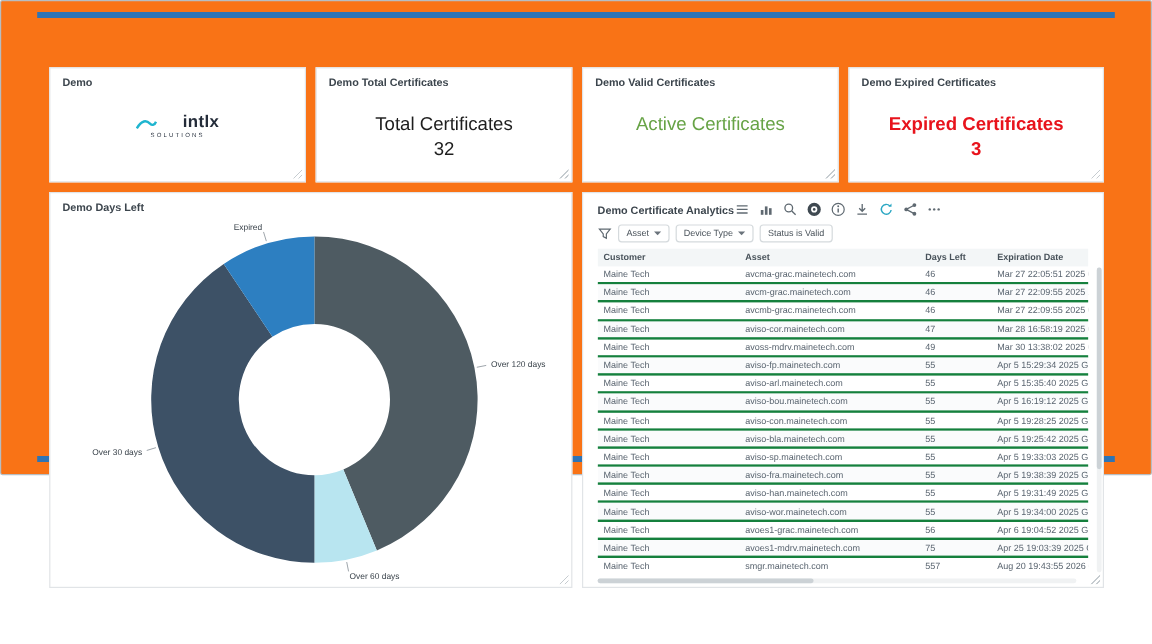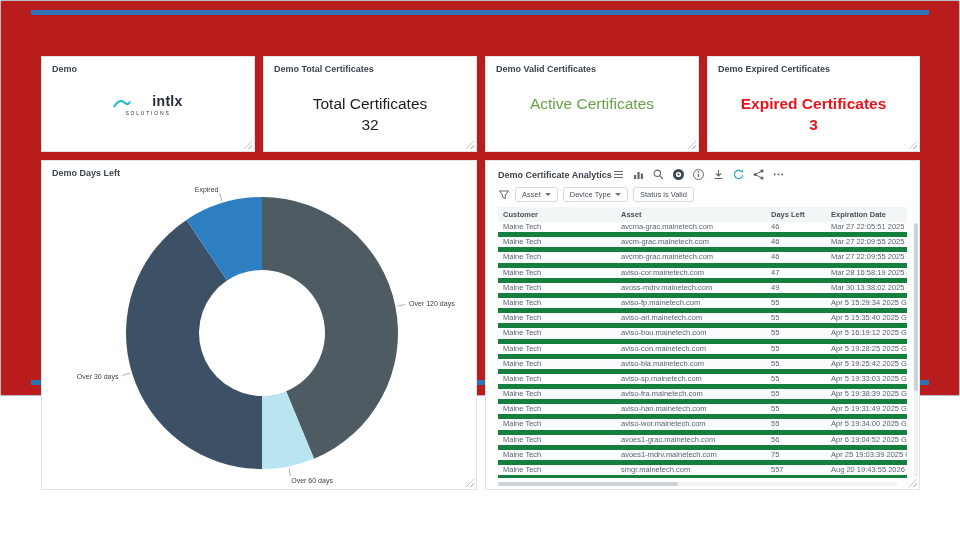--- a/index.html
+++ b/index.html
@@ -1,17 +1,17 @@
 <!DOCTYPE html>
 <html><head>
 <meta charset="utf-8">
 <style>
   * { margin:0; padding:0; box-sizing:border-box; }
   html,body { width:960px; height:537px; background:#fff; font-family:"Liberation Sans", sans-serif; overflow:hidden; }
-  .slide { position:relative; width:960px; height:396px; background:#b91c1c; border:1px solid #b7bdc2; border-radius:2px; }
+  .slide { position:relative; width:960px; height:396px; background:#f97316; border:1px solid #b7bdc2; border-radius:2px; }
   .accent-bar { position:absolute; left:30px; right:30px; height:5px; background:#2e74b5; }
   .accent-top { top:9px; }
   .accent-bottom { bottom:10px; }
 
   .card { position:absolute; background:#fff; border:1px solid #e1e4e7; }
   .card-title { position:absolute; top:7px; left:10px; font-size:9px; font-weight:700; color:#3c454d; }
   .resize-corner { position:absolute; right:2px; bottom:2px; width:9px; height:9px;
     background:repeating-linear-gradient(-45deg, transparent 0 2px, #c6ccd0 2px 3px);
     clip-path:polygon(100% 0, 100% 100%, 0 100%); }
 
@@ -43,21 +43,21 @@
 
   .filters { display:flex; align-items:center; gap:5px; padding:3px 12px 5px; }
   .funnel { width:12px; height:12px; display:flex; align-items:center; }
   .chip { display:flex; align-items:center; gap:4px; border:1px solid #d5dadd; border-radius:3px;
     padding:2px 6px; font-size:7.5px; color:#49525a; background:#fff; cursor:pointer; white-space:nowrap; }
   .caret { width:0; height:0; border-left:3px solid transparent; border-right:3px solid transparent; border-top:3.5px solid #6a737b; }
 
   .table { position:absolute; left:12px; right:12px; top:46px; bottom:11px; overflow:hidden; }
   .thead { display:flex; height:15px; background:#f3f6f7; align-items:center; }
   .th { font-size:7.5px; font-weight:700; color:#48525a; padding-left:5px; white-space:nowrap; }
-  .trow { display:flex; height:15.2px; border-bottom:5px solid #15803d; cursor:pointer; }
+  .trow { display:flex; height:15.2px; align-items:center; border-bottom:2px solid #15803d; cursor:pointer; }
   .trow.alt { background:#fafbfc; }
   .td { font-size:7.5px; color:#5a6570; padding-left:5px; white-space:nowrap; overflow:hidden; }
   .c0 { width:118px; } .c1 { width:150px; } .c2 { width:60px; } .c3 { flex:1; }
 
   .vscroll { position:absolute; right:1px; top:62px; width:4px; height:254px; background:#f0f2f3; border-radius:2px; }
   .vthumb { width:4px; height:168px; background:#ccd2d6; border-radius:2px; }
   .hscroll { position:absolute; left:12px; right:22px; bottom:3px; height:4px; background:#f0f2f3; border-radius:2px; }
   .hthumb { width:45%; height:4px; background:#ccd2d6; border-radius:2px; }
 </style>
 </head>

